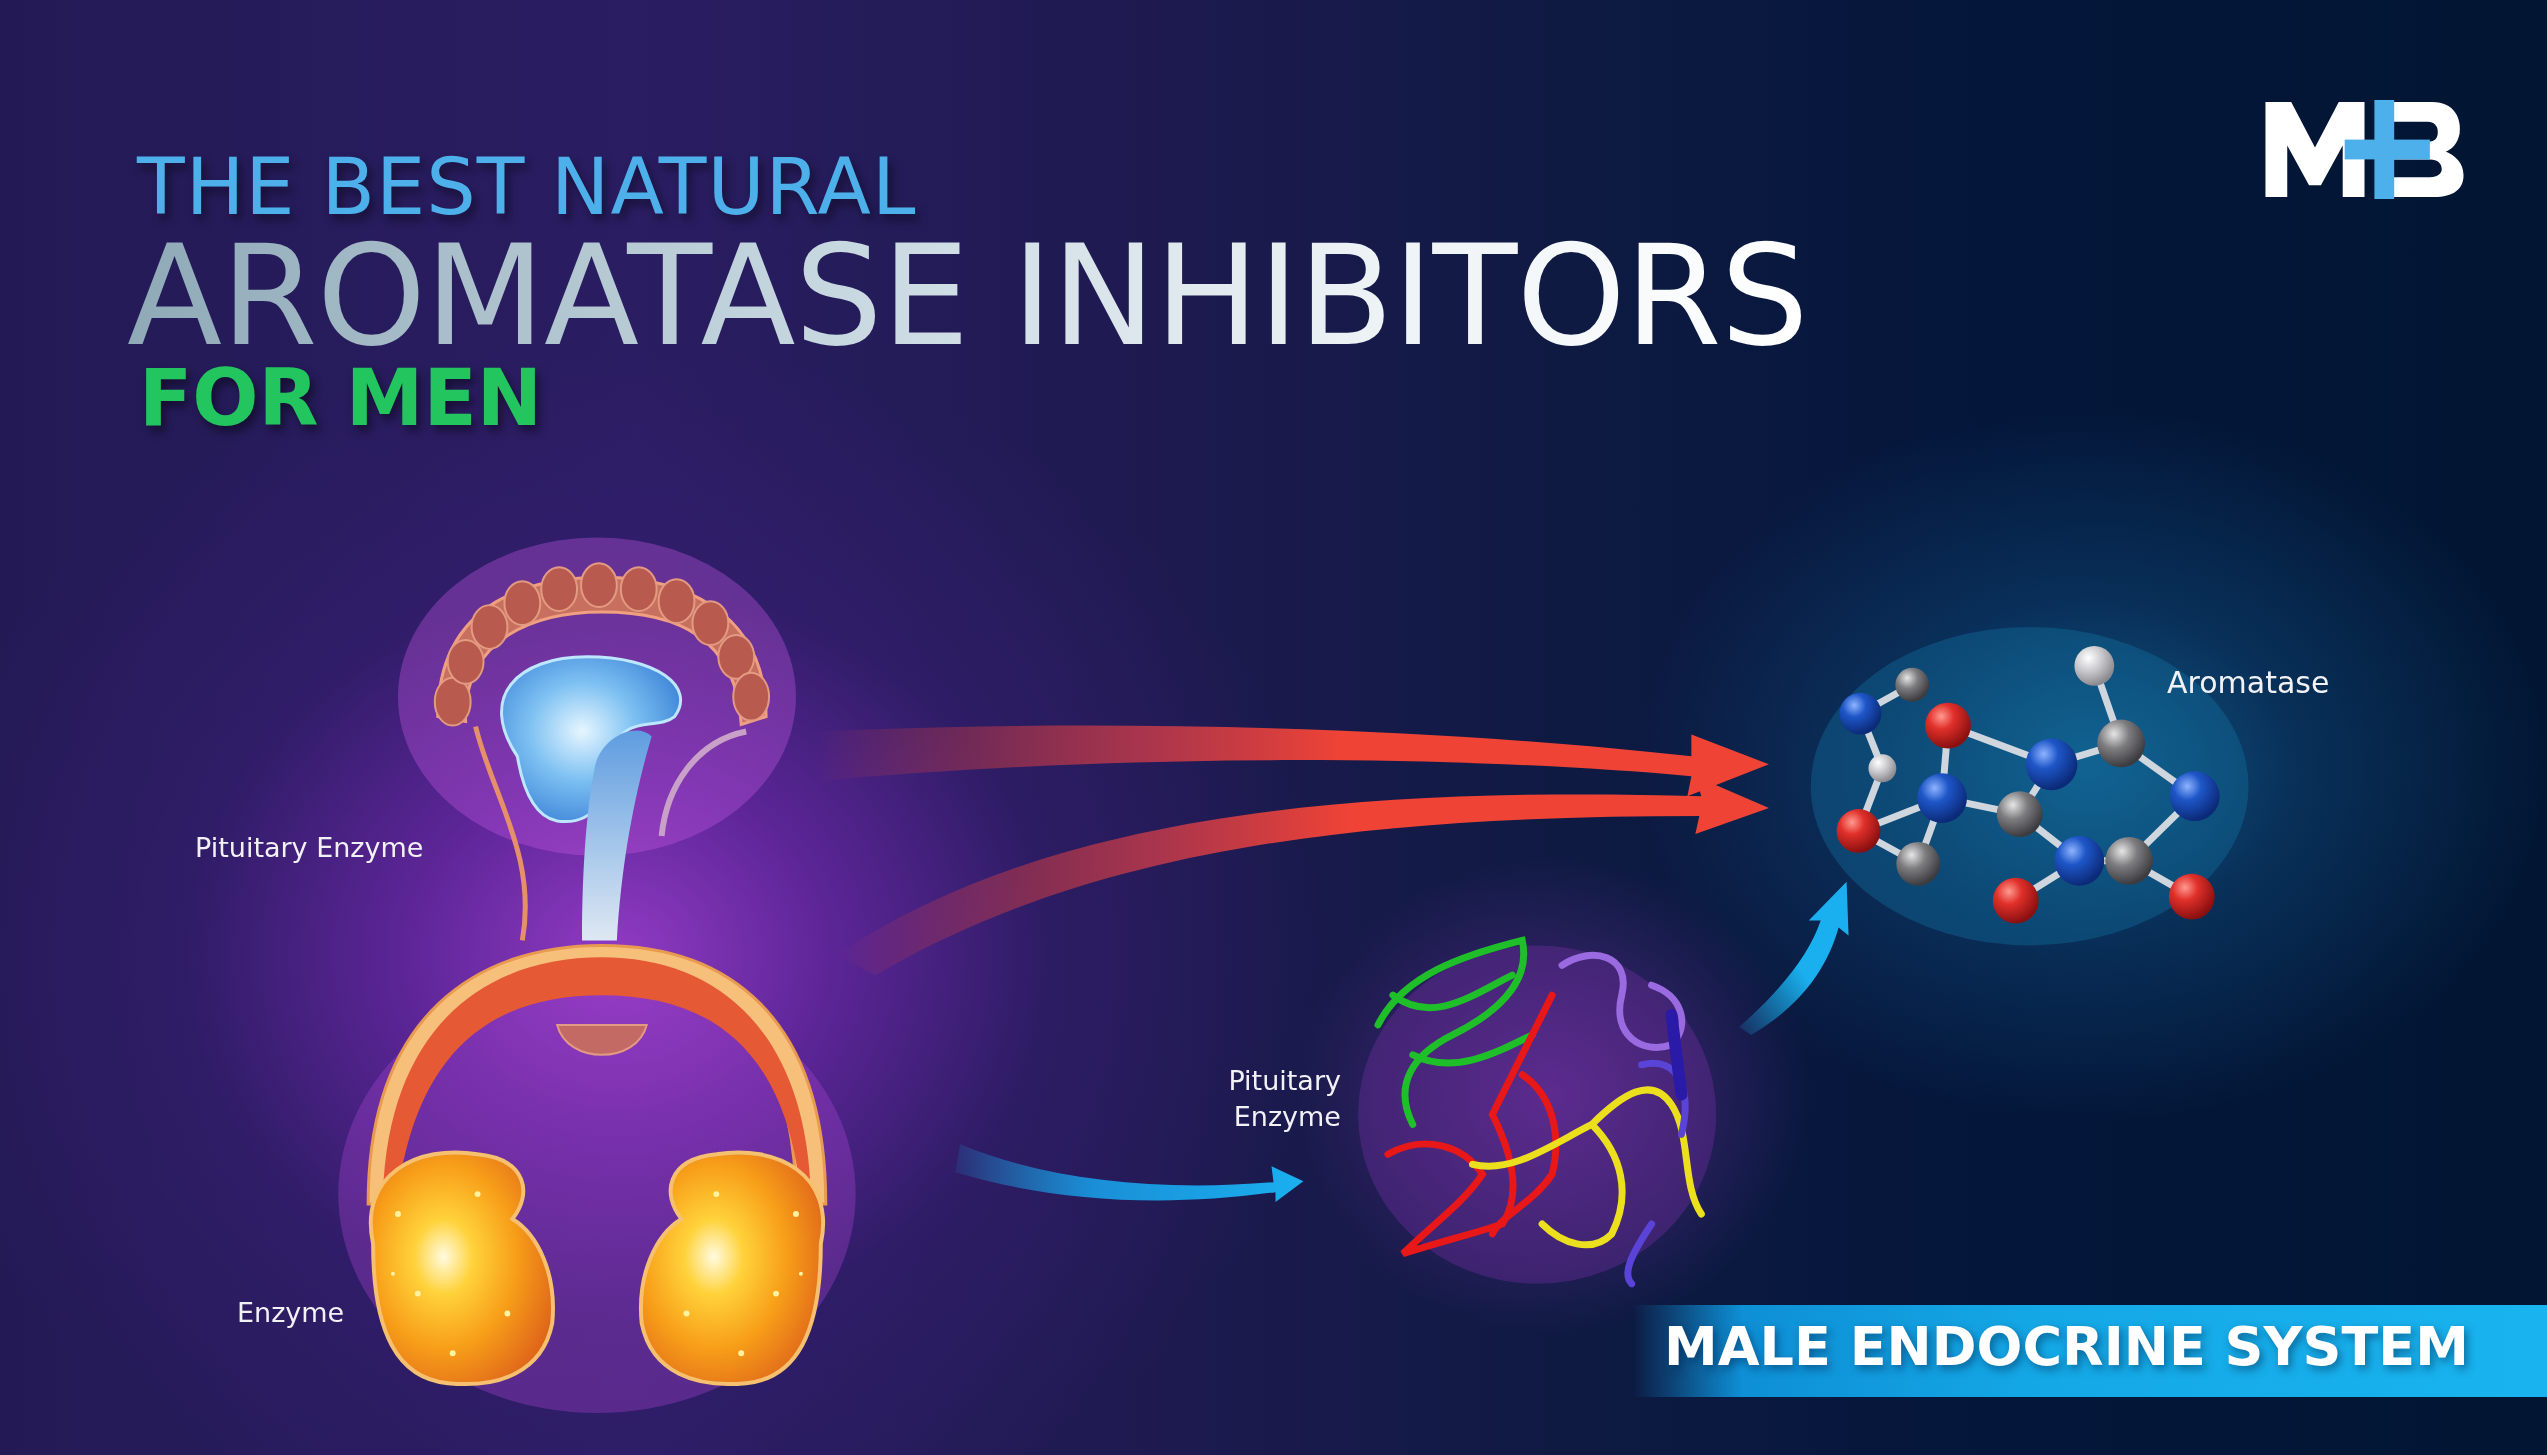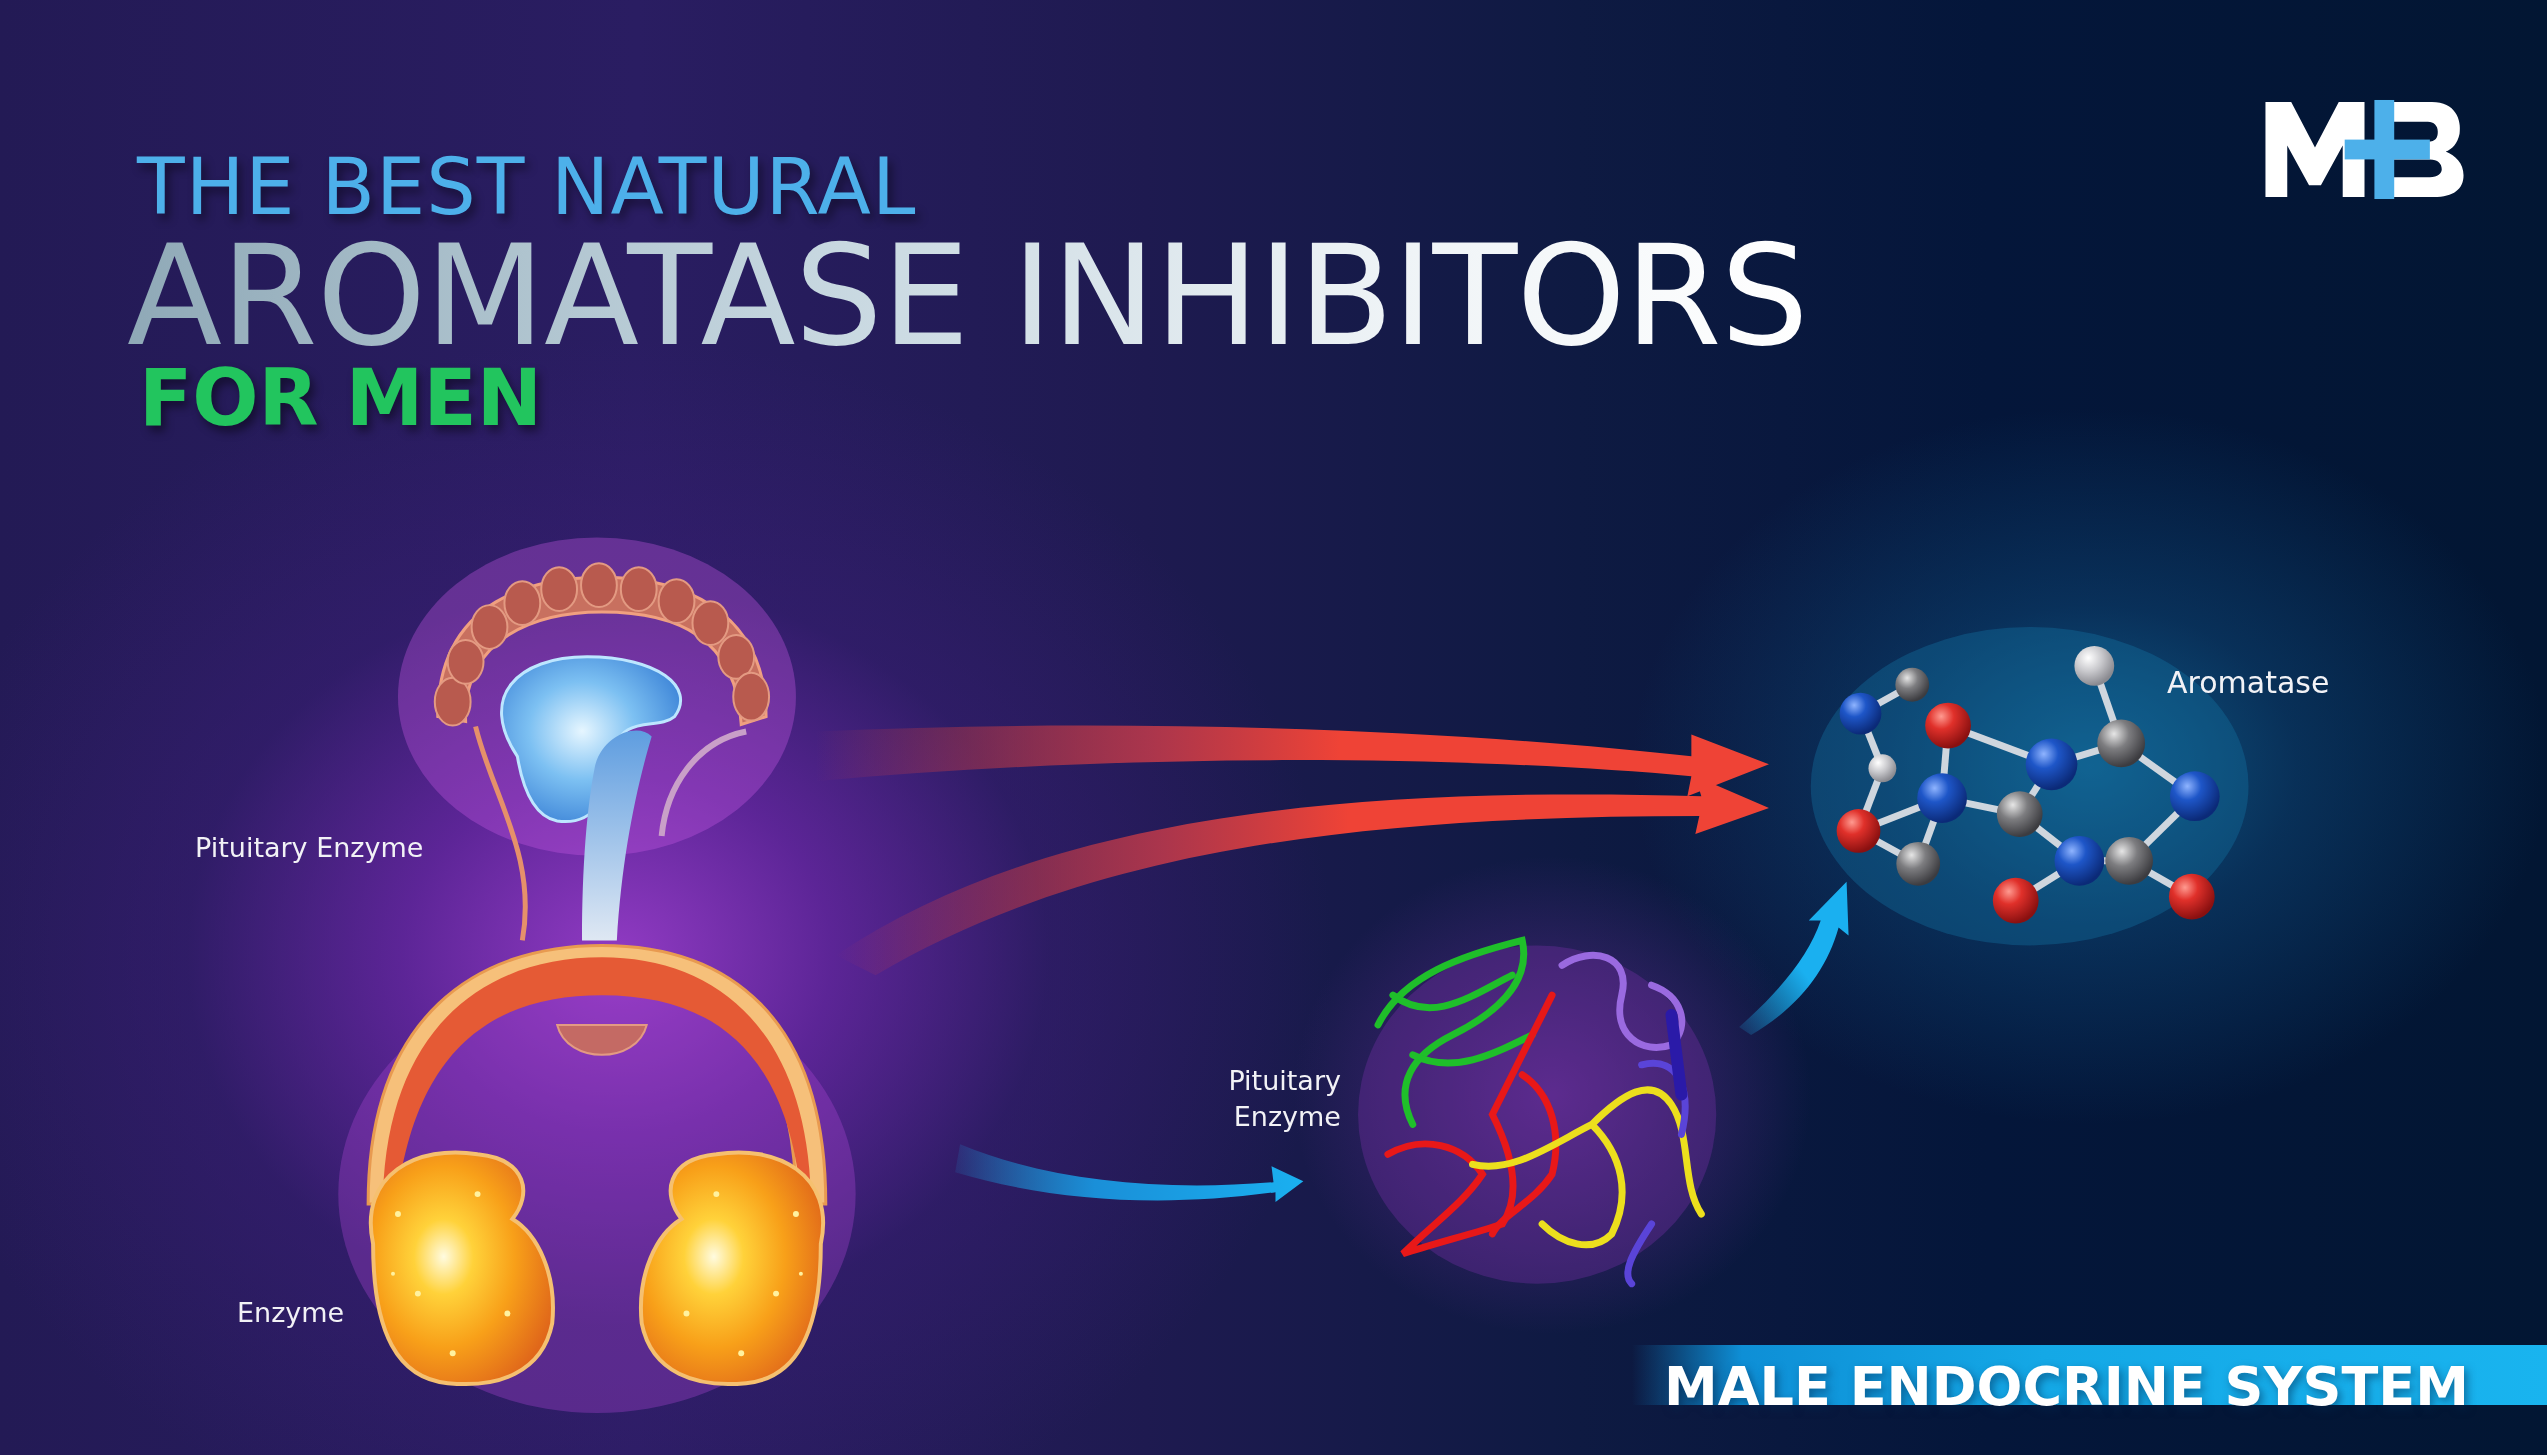--- a/index.html
+++ b/index.html
@@ -32,23 +32,22 @@
   .t3 {
     font-family:"DejaVu Sans", sans-serif; font-weight:bold; font-size:78px; color:#22c55e;
     line-height:80px; position:absolute; left:2px; top:211px; white-space:nowrap;
     text-shadow:4px 6px 10px rgba(0,0,0,0.45);
     text-align:right;
   }
   .label {
     position:absolute; color:#f2f2f6; font-family:"DejaVu Sans", sans-serif; font-size:27px; line-height:36px; white-space:nowrap;
   }
   .banner {
-    position:absolute; left:1632px; top:1305px; width:915px; height:60px;
+    position:absolute; left:1632px; top:1305px; width:915px; height:92px;
     background:linear-gradient(90deg, rgba(12,150,220,0) 0%, #0e8fd6 12%, #14a8e6 45%, #19b4ef 100%);
-    margin-top:40px;
   }
   .banner-text {
     position:absolute; left:32px; top:12px; color:#ffffff; font-family:"DejaVu Sans", sans-serif;
     font-weight:bold; font-size:54px; line-height:60px; white-space:nowrap; letter-spacing:0px;
     text-shadow:3px 4px 8px rgba(0,40,80,0.5);
   }
   svg.art { position:absolute; left:0; top:0; }
 </style>
 </head>
 <body>

